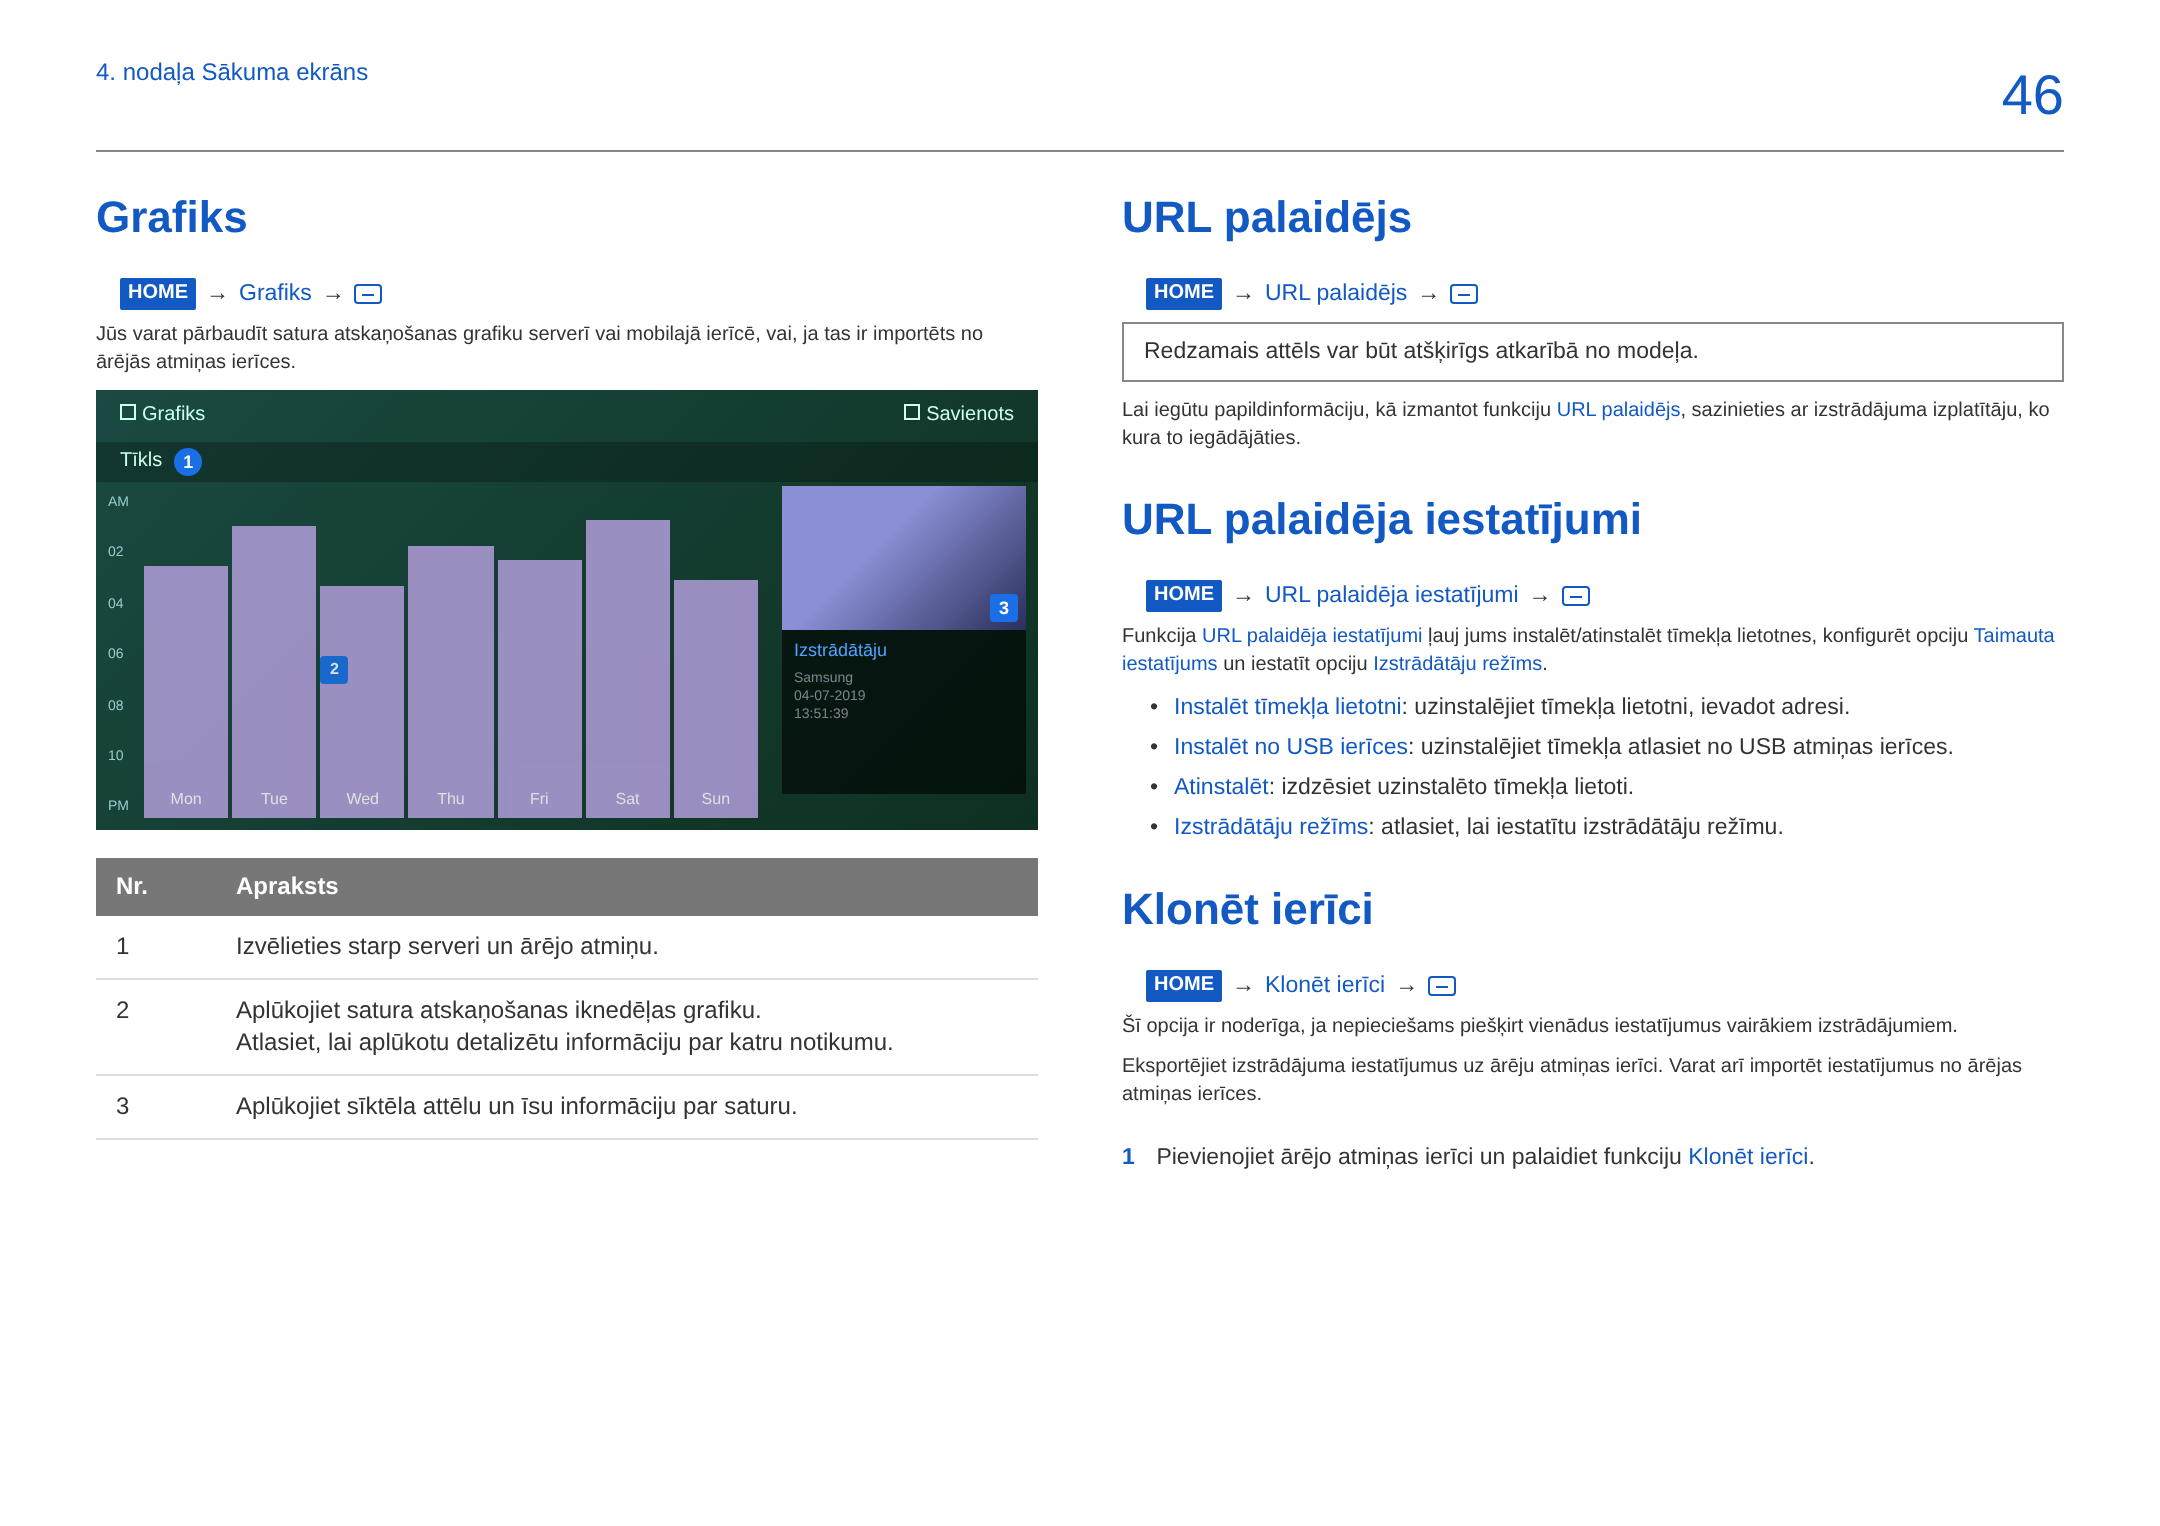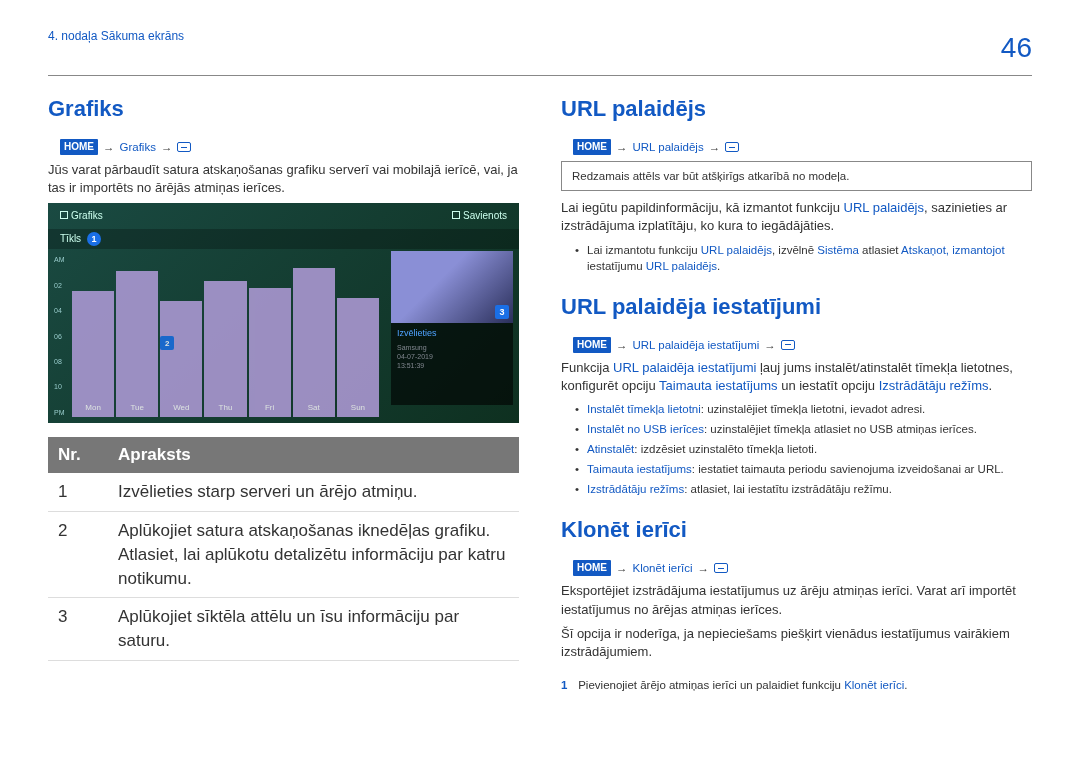--- a/index.html
+++ b/index.html
@@ -84,21 +84,21 @@
     position: relative;
     vertical-align: middle;
   }
   .enter-icon::after {
     content: "";
     position: absolute;
     left: 3px; right: 3px; top: 3.5px;
     border-top: 1.3px solid #1259c3;
   }
   p.body-text {
-    font-size: 13px;
+    font-size: 10px;
     margin-bottom: 6px;
   }
   .note-box {
     border: 1px solid #888;
     padding: 6px 10px;
     font-size: 11.5px;
     margin: 4px 0 8px 0;
   }
   ul.bullets {
     list-style: none;
@@ -216,21 +216,21 @@
     width: 16px;
     display: flex;
     flex-direction: column;
     justify-content: space-between;
     color: #9cc;
     font-size: 7px;
   }
   table.desc-table {
     width: 100%;
     border-collapse: collapse;
-    font-size: 17px;
+    font-size: 12px;
   }
   table.desc-table th {
     background: #777;
     color: #fff;
     text-align: left;
     padding: 6px 10px;
     font-weight: 700;
   }
   table.desc-table th:first-child { width: 60px; }
   table.desc-table td {
@@ -308,21 +308,21 @@
             </div>
           <div class="bar" style="height:72%">
               <span>Sun</span>
             </div>
         </div>
         <div class="ss-right-pane">
           <div class="ss-thumb">
             <span class="badge-square" style="position:absolute;bottom:4px;right:4px">3</span>
           </div>
           <div class="ss-info">
-            <div class="ss-info-title">Izvēlieties</div>
+            <div class="ss-info-title">Izstrādātāju</div>
             <div style="opacity:.6;font-size:7px;line-height:1.3">Samsung<br>04-07-2019<br>13:51:39</div>
           </div>
         </div>
       </div>
 
       <table class="desc-table">
         <thead>
           <tr>
             <th>Nr.</th>
             <th>Apraksts</th>
@@ -355,55 +355,49 @@
         <span class="home-chip">HOME</span>
         <span class="arrow">→</span>
         <span class="nav-link">URL palaidējs</span>
         <span class="arrow">→</span>
         <span class="enter-icon"></span>
       </div>
       <div class="note-box">Redzamais attēls var būt atšķirīgs atkarībā no modeļa.</div>
       <p class="body-text">
         <span>Lai iegūtu papildinformāciju, kā izmantot funkciju </span><span class="blue-term">URL palaidējs</span><span>, sazinieties ar izstrādājuma izplatītāju, ko kura to iegādājāties.</span>
       </p>
-      <ul class="bullets">
-        <li>
-          <span>Lai izmantotu funkciju </span><span class="blue-term">URL palaidējs</span><span>, izvēlnē </span><span class="blue-term">Sistēma</span><span> atlasiet </span><span class="blue-term">Atskaņot, izmantojot</span><span> iestatījumu </span><span class="blue-term">URL palaidējs</span><span>.</span>
-        </li>
-      </ul>
 
       <h2 class="section-heading" style="margin-top:18px">URL palaidēja iestatījumi</h2>
       <div class="nav-path">
         <span class="home-chip">HOME</span>
         <span class="arrow">→</span>
         <span class="nav-link">URL palaidēja iestatījumi</span>
         <span class="arrow">→</span>
         <span class="enter-icon"></span>
       </div>
       <p class="body-text">
         <span>Funkcija </span><span class="blue-term">URL palaidēja iestatījumi</span><span> ļauj jums instalēt/atinstalēt tīmekļa lietotnes, konfigurēt opciju </span><span class="blue-term">Taimauta iestatījums</span><span> un iestatīt opciju </span><span class="blue-term">Izstrādātāju režīms</span><span>.</span>
       </p>
       <ul class="bullets">
         <li><span class="blue-term">Instalēt tīmekļa lietotni</span><span>: uzinstalējiet tīmekļa lietotni, ievadot adresi.</span></li>
         <li><span class="blue-term">Instalēt no USB ierīces</span><span>: uzinstalējiet tīmekļa atlasiet no USB atmiņas ierīces.</span></li>
         <li><span class="blue-term">Atinstalēt</span><span>: izdzēsiet uzinstalēto tīmekļa lietoti.</span></li>
-        <li><span class="blue-term">Taimauta iestatījums</span><span>: iestatiet taimauta periodu savienojuma izveidošanai ar URL.</span></li>
         <li><span class="blue-term">Izstrādātāju režīms</span><span>: atlasiet, lai iestatītu izstrādātāju režīmu.</span></li>
       </ul>
 
       <h2 class="section-heading" style="margin-top:18px">Klonēt ierīci</h2>
       <div class="nav-path">
         <span class="home-chip">HOME</span>
         <span class="arrow">→</span>
         <span class="nav-link">Klonēt ierīci</span>
         <span class="arrow">→</span>
         <span class="enter-icon"></span>
       </div>
+      <p class="body-text">Šī opcija ir noderīga, ja nepieciešams piešķirt vienādus iestatījumus vairākiem izstrādājumiem.</p>
       <p class="body-text">Eksportējiet izstrādājuma iestatījumus uz ārēju atmiņas ierīci. Varat arī importēt iestatījumus no ārējas atmiņas ierīces.</p>
-      <p class="body-text">Šī opcija ir noderīga, ja nepieciešams piešķirt vienādus iestatījumus vairākiem izstrādājumiem.</p>
 
       <p class="step-line">
         <span class="bluebold-num">1</span>
         <span>Pievienojiet ārējo atmiņas ierīci un palaidiet funkciju </span><span class="blue-term">Klonēt ierīci</span><span>.</span>
       </p>
     </div>
   </div>
 </div>
 
 </body></html>

